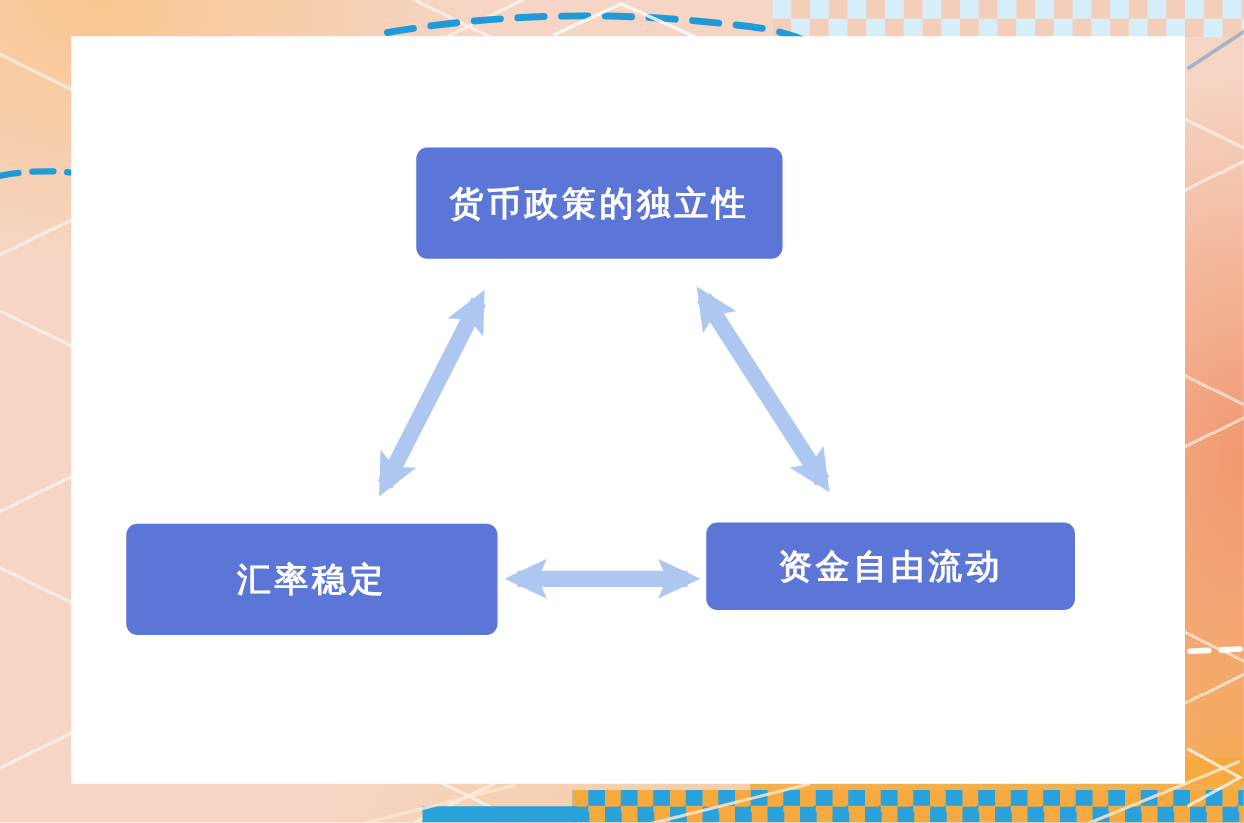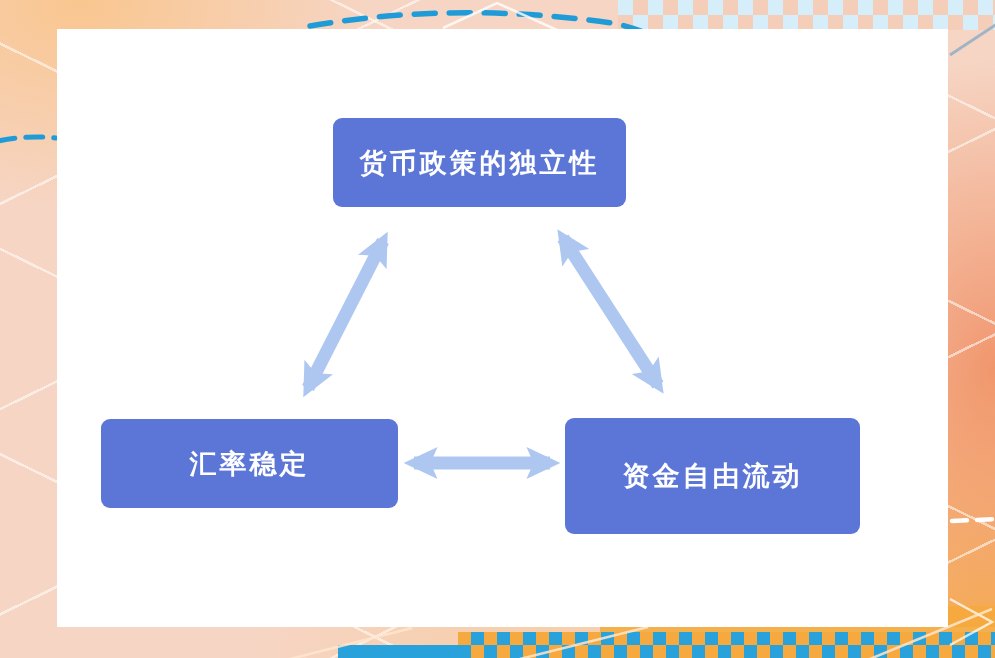--- a/index.html
+++ b/index.html
@@ -39,21 +39,21 @@
     position:absolute; left:57px; top:29px; width:891px; height:598px;
     background:#FFFFFF; z-index:5;
   }
   .node{
     position:absolute; display:flex; align-items:center; justify-content:center;
     background:#5B76D7; border-radius:9px;
     color:#FFFFFF; font-weight:bold; font-size:27px; letter-spacing:3px;
   }
   .node-top   { left:276px; top:89px;  width:293px; height:89px; }
   .node-left  { left:44px;  top:390px; width:297px; height:89px; }
-  .node-right { left:508px; top:389px; width:295px; height:116px; }
+  .node-right { left:508px; top:389px; width:295px; height:70px; }
   .arrows{ position:absolute; left:0; top:0; width:891px; height:598px; }
 </style>
 </head>
 <body>
 
 <div class="lattice"></div>
 <div class="checker-top"></div>
 <div class="orange-corner"></div>
 <div class="orange-band"></div>
 <div class="checker-bottom"></div>

